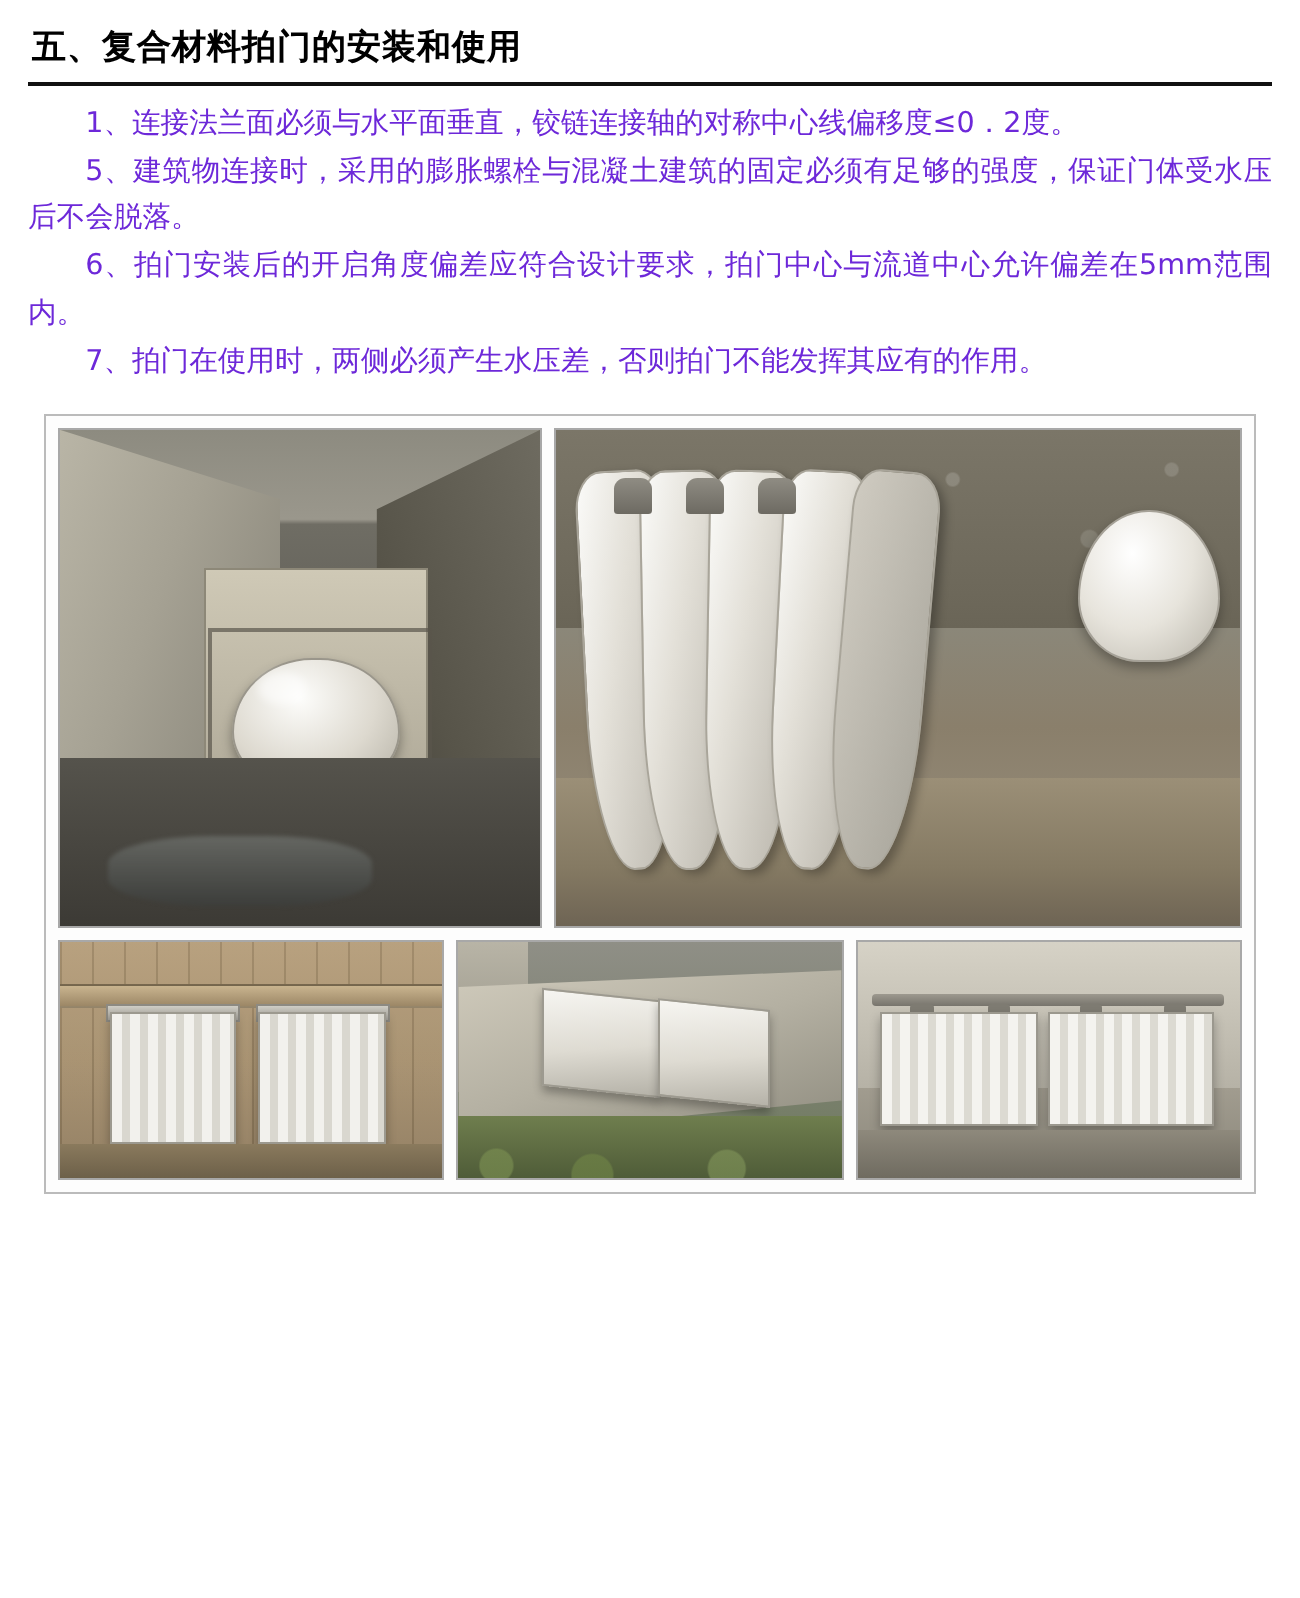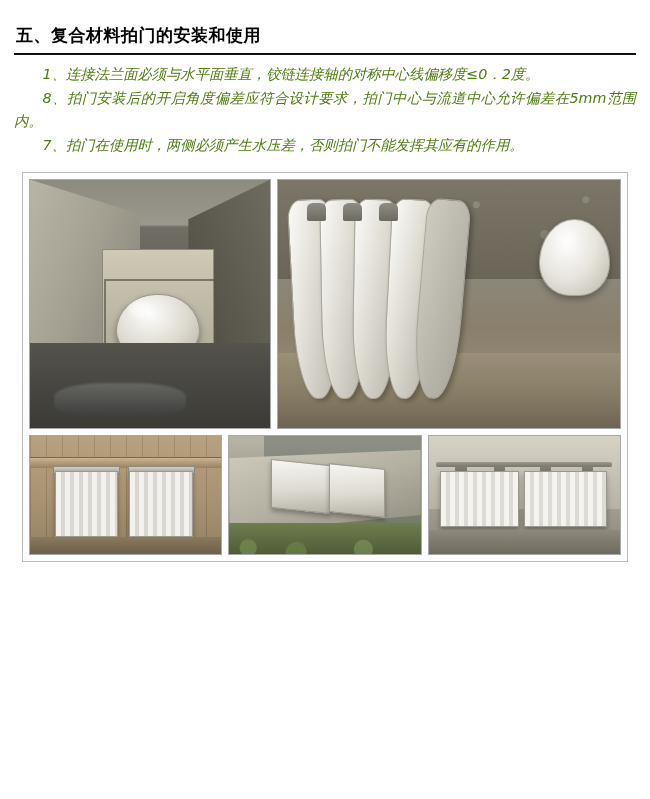--- a/index.html
+++ b/index.html
@@ -13,21 +13,21 @@
     font-family: "DejaVu Sans", "Liberation Sans", sans-serif;
     color: #111111;
     position: relative;
     overflow: hidden;
   }
   .page {
     width: 650px;
     height: 799px;
     position: relative;
     box-sizing: border-box;
-    padding: 24px 14px 0 14px;
+    padding: 12px 14px 0 14px;
   }
   .section-title {
     font-size: 17px;
     font-weight: bold;
     letter-spacing: 0.5px;
     margin: 0 0 2px 0;
     padding: 0 0 4px 2px;
     color: #000;
   }
   .title-rule {
@@ -36,22 +36,21 @@
     margin: 0 0 8px 0;
     width: 100%;
   }
   .para {
     font-size: 14.3px;
     line-height: 1.62;
     margin: 0 0 1px 0;
     text-align: justify;
     text-justify: inter-ideograph;
     text-indent: 2em;
-    color: #4d7c0f;
-    font-style: italic;
+    color: #6d28d9;
   }
   .photos {
     margin: 14px 8px 0 8px;
     border: 1px solid #bbb;
     background: #fdfdfd;
     padding: 6px;
     box-sizing: border-box;
   }
   .row-top {
     display: flex;
@@ -279,21 +278,22 @@
 </style>
 </head>
 <body>
 
 <div class="page">
 
   <h1 class="section-title">五、复合材料拍门的安装和使用</h1>
   <hr class="title-rule">
 
   <p class="para">1、连接法兰面必须与水平面垂直，铰链连接轴的对称中心线偏移度≤0．2度。</p>
-  <p class="para">8、拍门安装后的开启角度偏差应符合设计要求，拍门中心与流道中心允许偏差在5mm范围内。</p>
+  <p class="para">5、建筑物连接时，采用的膨胀螺栓与混凝土建筑的固定必须有足够的强度，保证门体受水压后不会脱落。</p>
+  <p class="para">6、拍门安装后的开启角度偏差应符合设计要求，拍门中心与流道中心允许偏差在5mm范围内。</p>
   <p class="para">7、拍门在使用时，两侧必须产生水压差，否则拍门不能发挥其应有的作用。</p>
 
   <div class="photos">
 
     <div class="row-top">
       <div class="ph ph-1 p1">
         <div class="wall-left"></div>
         <div class="wall-right"></div>
         <div class="backwall"></div>
         <div class="frame"></div>

